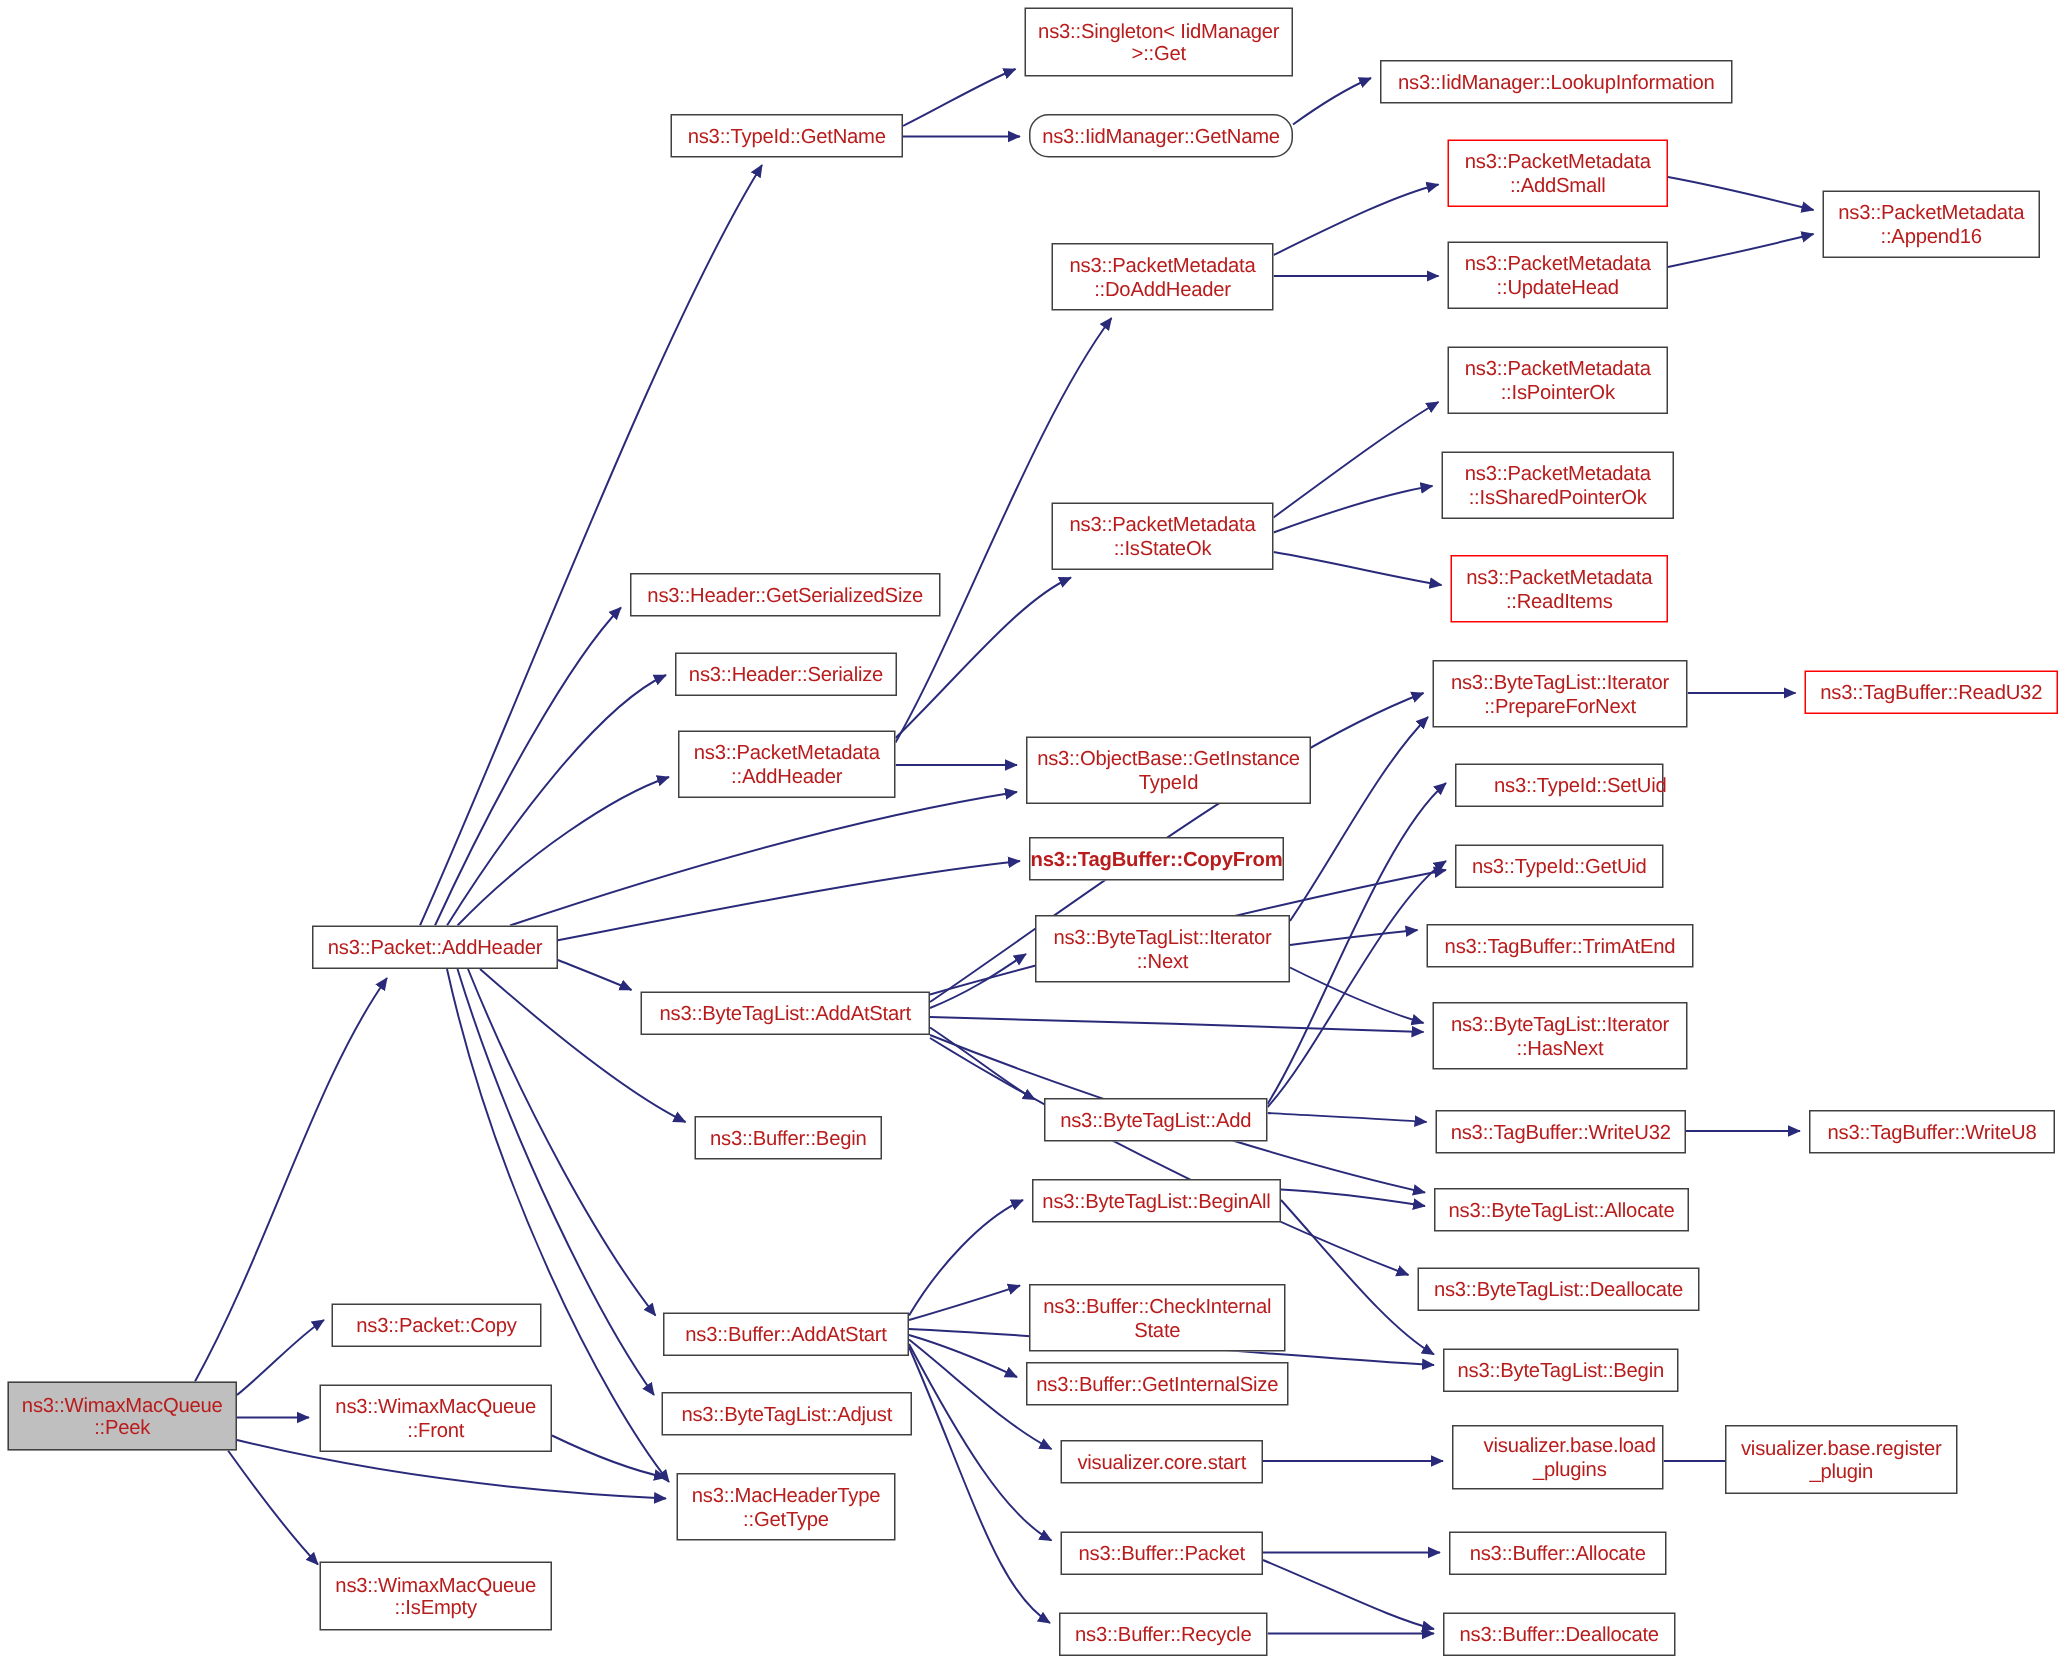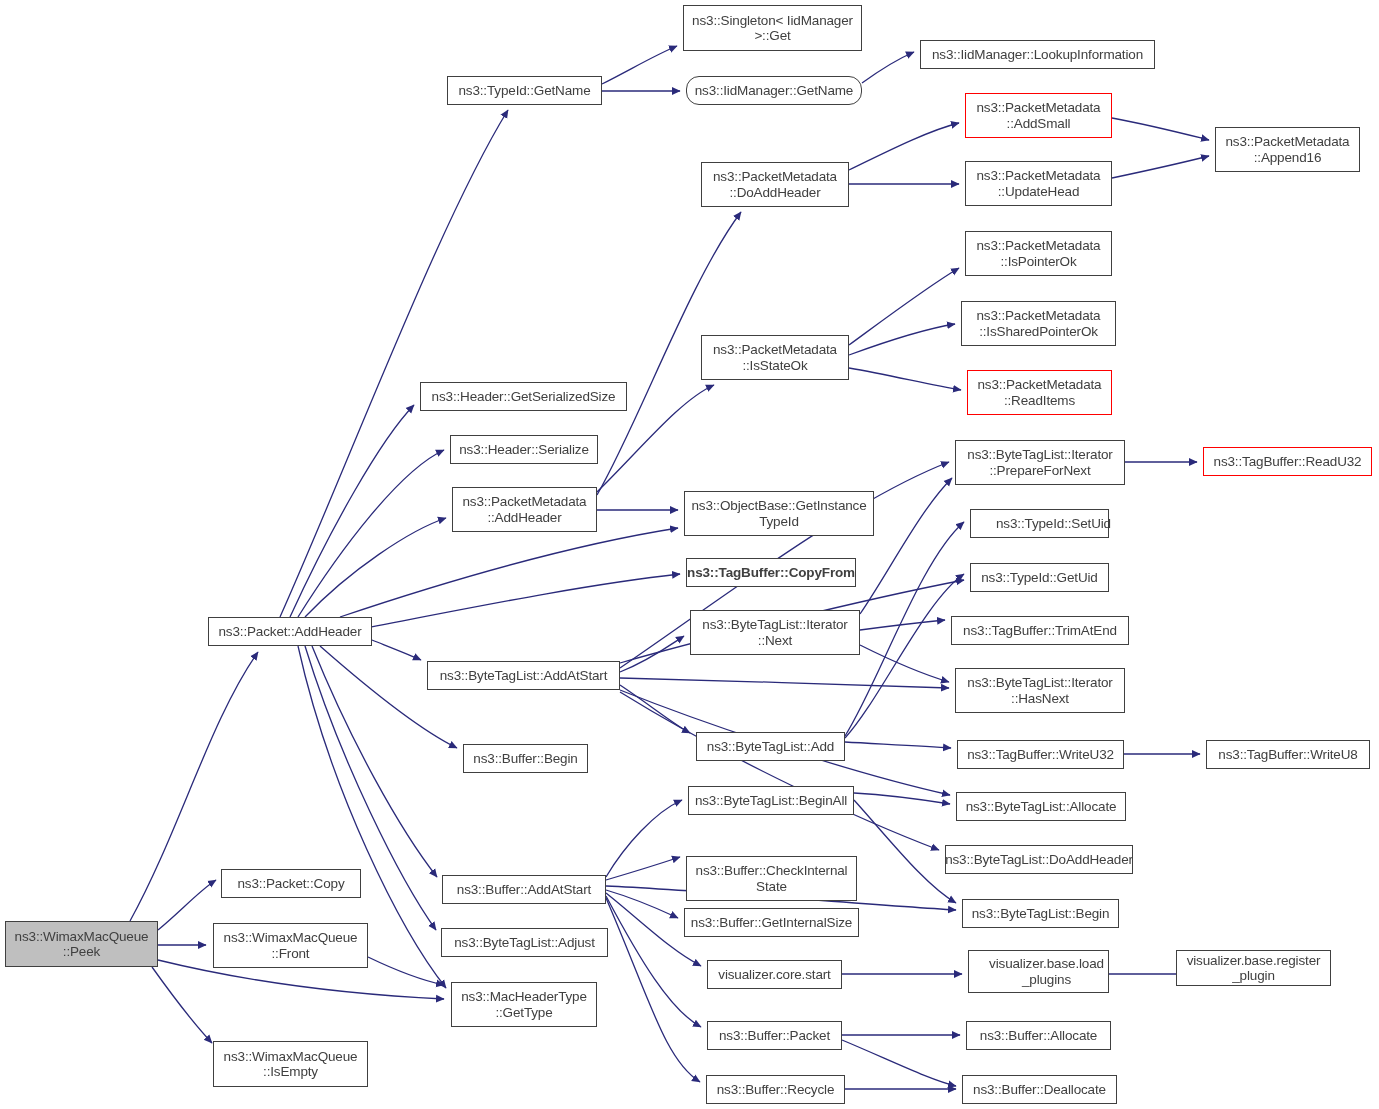--- a/index.html
+++ b/index.html
@@ -2,21 +2,21 @@
 <html><head>
 <meta charset="utf-8">
 <style>
   html,body{margin:0;padding:0;background:#ffffff;}
   #canvas{position:relative;width:1379px;height:1109px;background:#ffffff;
           font-family:"Liberation Sans","DejaVu Sans",sans-serif;}
   #edges{position:absolute;left:0;top:0;width:1379px;height:1109px;}
   .node{position:absolute;box-sizing:border-box;background:#ffffff;
         border:1px solid #404040;display:flex;align-items:center;
         justify-content:center;text-align:center;line-height:1.12;
-        color:#404040;font-size:13.5px;letter-spacing:-0.15px;
+        color:#b91c1c;font-size:13.5px;letter-spacing:-0.15px;
         white-space:pre-line;}
   .node.root{background:#bfbfbf;border:1px solid #404040;}
   .node.redbox{border:1px solid #ff0000;}
 </style>
 </head>
 <body>
 
 <div id="canvas">
   <svg id="edges" viewBox="0 0 1379 1109" xmlns="http://www.w3.org/2000/svg">
     <defs>
@@ -143,22 +143,22 @@
 ::PrepareForNext</div>
       <div class="node redbox" style="left: 1203px; top: 447px; width: 169px; height: 29px;">ns3::TagBuffer::ReadU32</div>
       <div class="node" style="left: 970px; top: 509px; width: 139px; height: 29px; padding-left: 28px;">ns3::TypeId::SetUid</div>
       <div class="node" style="left: 970px; top: 563px; width: 139px; height: 29px;">ns3::TypeId::GetUid</div>
       <div class="node" style="left: 951px; top: 616px; width: 178px; height: 29px;">ns3::TagBuffer::TrimAtEnd</div>
       <div class="node" style="left: 955px; top: 668px; width: 170px; height: 45px;">ns3::ByteTagList::Iterator
 ::HasNext</div>
       <div class="node" style="left: 957px; top: 740px; width: 167px; height: 29px;">ns3::TagBuffer::WriteU32</div>
       <div class="node" style="left: 1206px; top: 740px; width: 164px; height: 29px;">ns3::TagBuffer::WriteU8</div>
       <div class="node" style="left: 956px; top: 792px; width: 170px; height: 29px;">ns3::ByteTagList::Allocate</div>
-      <div class="node" style="left: 945px; top: 845px; width: 188px; height: 29px;">ns3::ByteTagList::DoAddHeader</div>
+      <div class="node" style="left: 945px; top: 845px; width: 188px; height: 29px;">ns3::ByteTagList::Deallocate</div>
       <div class="node" style="left: 962px; top: 899px; width: 157px; height: 29px;">ns3::ByteTagList::Begin</div>
       <div class="node" style="left: 968px; top: 950px; width: 141px; height: 43px; padding-left: 16px;">visualizer.base.load
 _plugins</div>
-      <div class="node" style="left: 1176px; top: 950px; width: 155px; height: 36px;">visualizer.base.register
+      <div class="node" style="left: 1150px; top: 950px; width: 155px; height: 46px;">visualizer.base.register
 _plugin</div>
       <div class="node" style="left: 966px; top: 1021px; width: 145px; height: 29px;">ns3::Buffer::Allocate</div>
       <div class="node" style="left: 962px; top: 1075px; width: 155px; height: 29px;">ns3::Buffer::Deallocate</div>
     </div>
 </div>
 
 </body></html>

